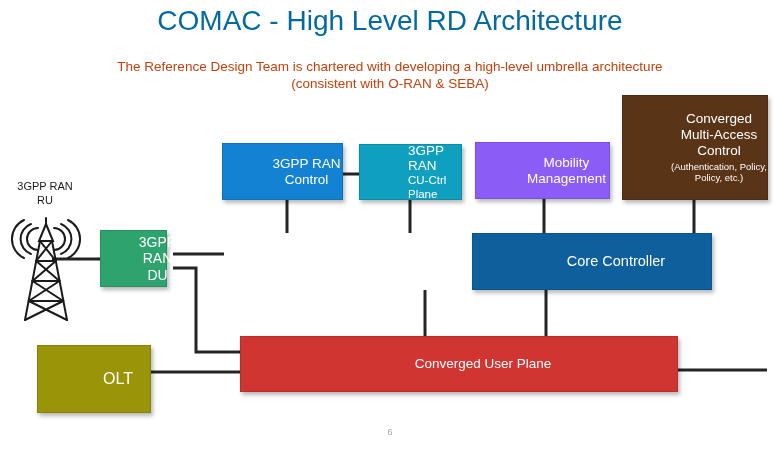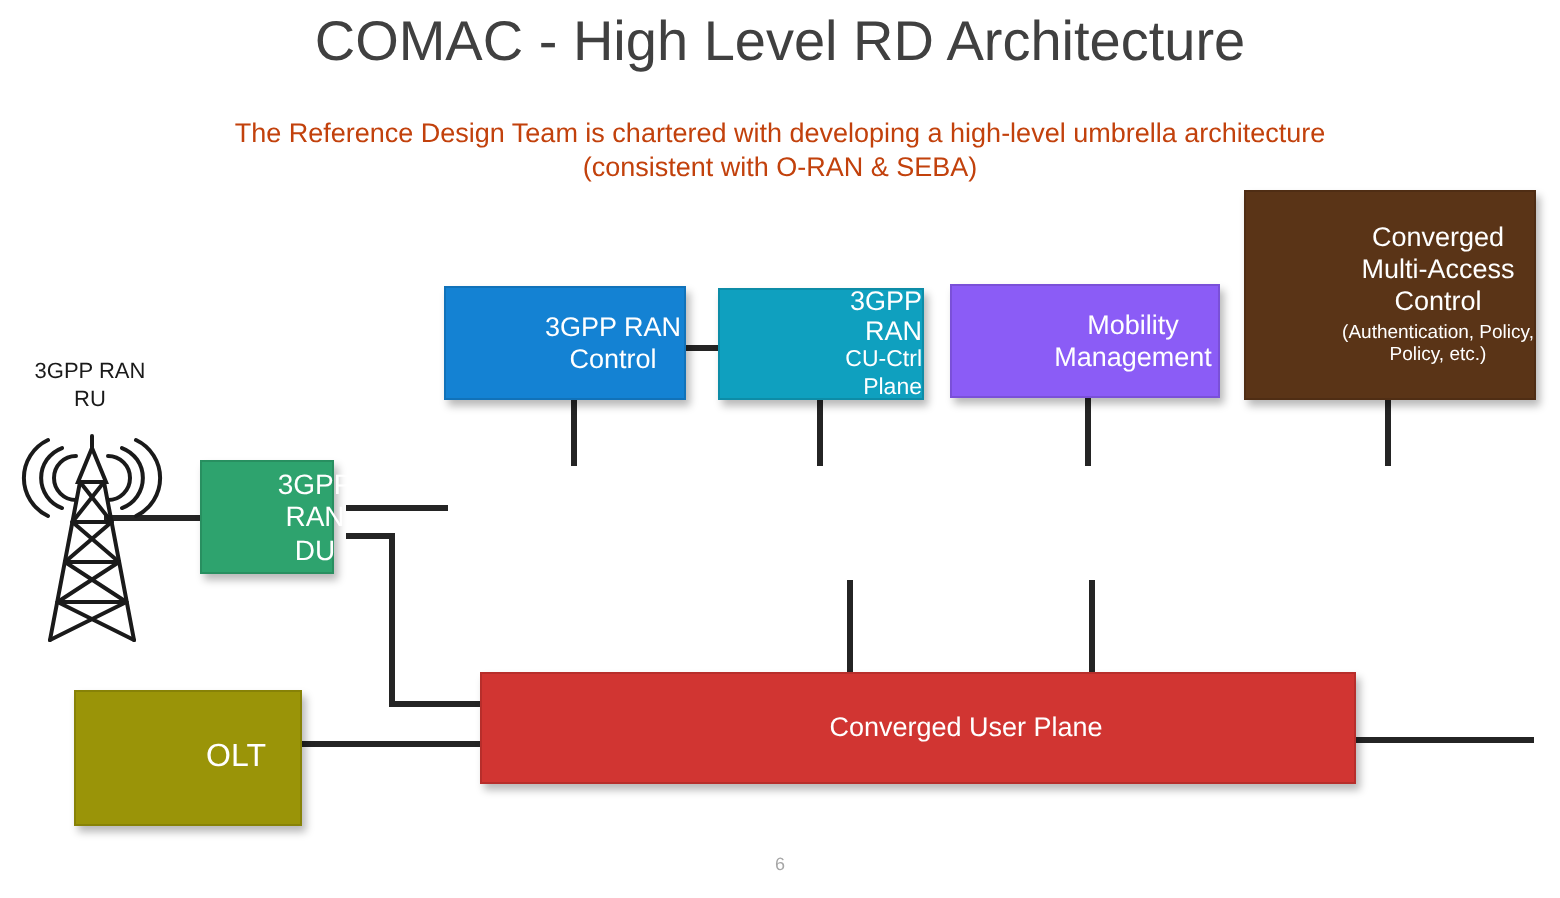--- a/index.html
+++ b/index.html
@@ -2,29 +2,29 @@
 <html><head>
 <meta charset="utf-8">
 <style>
   html,body{margin:0;padding:0;background:#fff;}
   #slide{
     position:relative;width:780px;height:449px;background:#ffffff;overflow:hidden;
     font-family:"Liberation Sans",sans-serif;
   }
   .title{
     position:absolute;top:5px;left:0;width:100%;text-align:center;
-    font-size:28px;font-weight:500;color:#404040;letter-spacing:0px;
+    font-size:28px;font-weight:500;color:#0369a1;letter-spacing:0px;
   }
   .subtitle{
     position:absolute;top:59px;left:0;width:100%;text-align:center;
     font-size:13.5px;color:#c2410c;line-height:1.25;
   }
   svg.layer{position:absolute;top:0;left:0;z-index:0;}
   .box{
-    position:absolute;z-index:1;color:#ffffff;text-align:right;
+    position:absolute;z-index:1;color:#ffffff;text-align:left;
     display:flex;flex-direction:column;align-items:center;justify-content:center;
     line-height:1.18;box-shadow:2px 3px 4px rgba(0,0,0,0.28);
     border:1px solid rgba(0,0,0,0.12);box-sizing:border-box;padding-left:48px;
   }
   .fs-main{font-size:13.5px;}
   .fs-sub{font-size:9.5px;line-height:1.25;margin-top:2px;}
   .fs-sub2{font-size:11px;margin-top:1px;}
   .fs-ctrl{font-size:14.5px;}
   .fs-olt{font-size:16px;}
   .fs-cuplane2{font-size:11.5px;}
@@ -123,20 +123,23 @@
     <div class="fs-sub" style="margin-top:0;">Policy, etc.)</div>
   </div>
 
   <div class="box" id="ran-du" style="background: rgb(46, 163, 110);">
     <div>3GPP</div>
     <div>RAN</div>
     <div>DU</div>
   </div>
 
 
+  <div class="box fs-ctrl" id="core-controller" style="background: rgb(15, 95, 157);">
+    <div>Core Controller</div>
+  </div>
 
   <div class="box fs-olt" id="olt" style="background: rgb(154, 148, 8);">
     <div>OLT</div>
   </div>
 
   <div class="box" id="converged-up" style="background: rgb(209, 53, 50); gap: 20px;">
     <div class="fs-main">Converged User Plane</div>
   </div>
 
   <div class="page-number">6</div>

